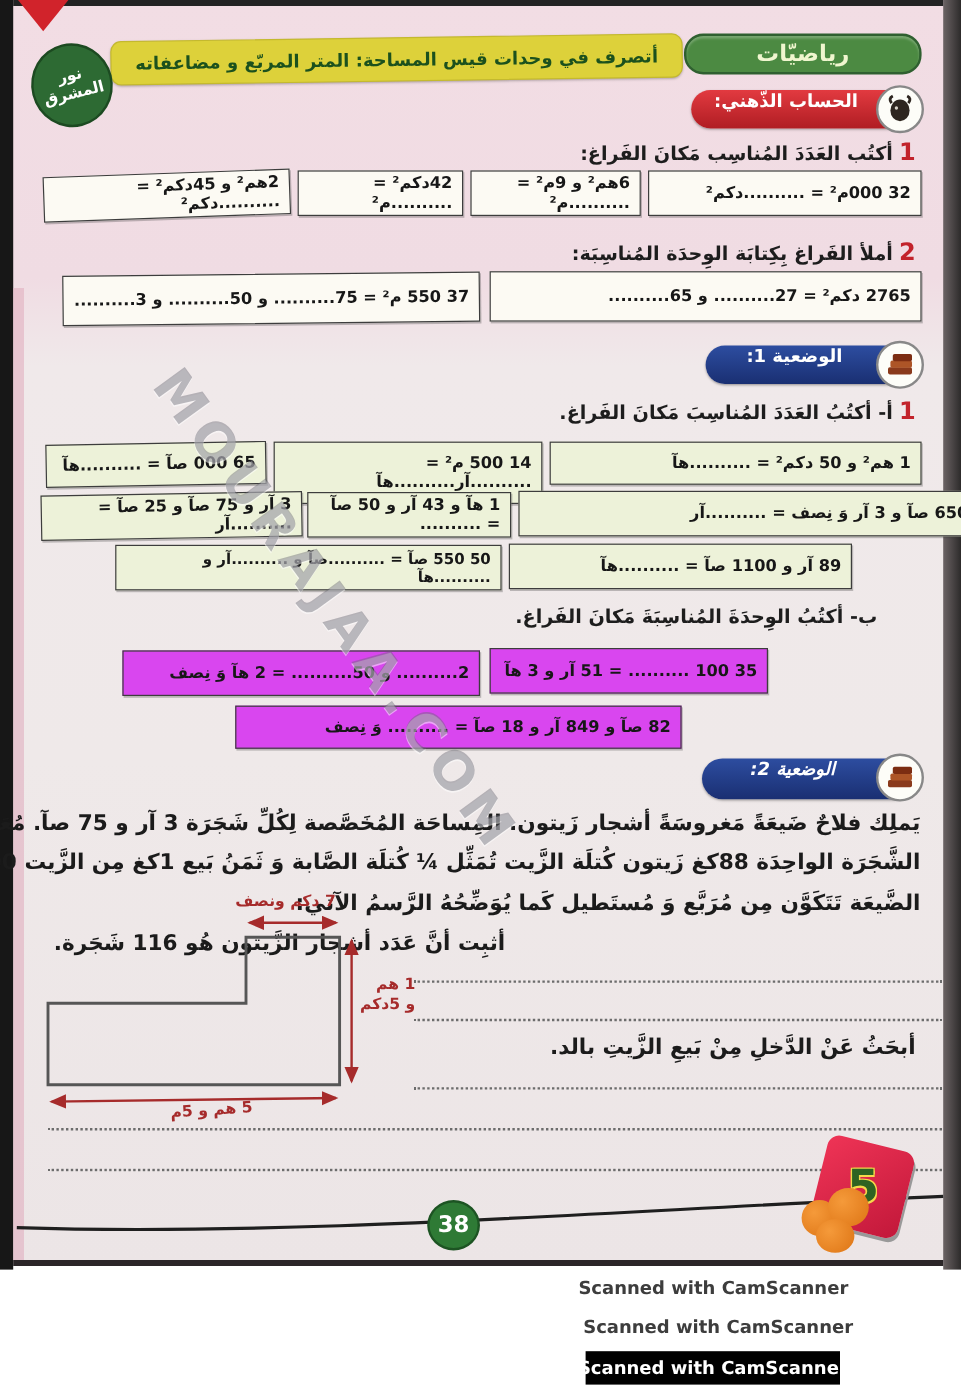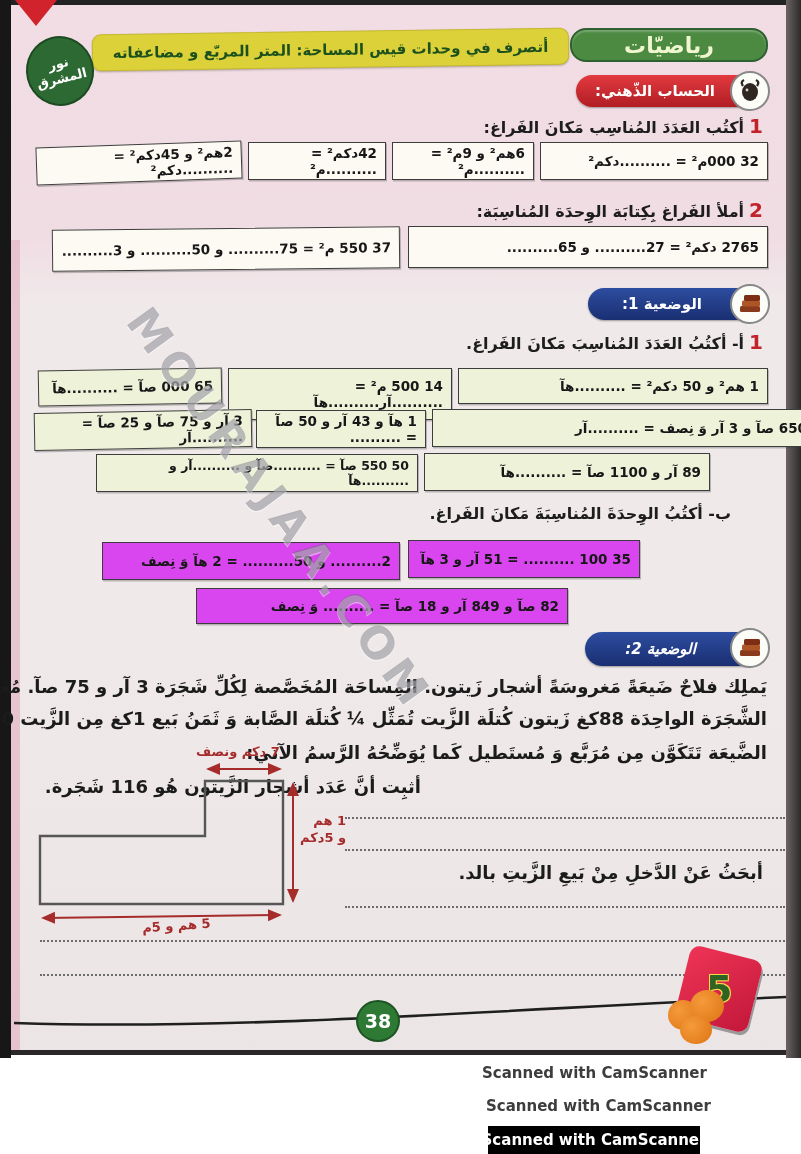--- a/index.html
+++ b/index.html
@@ -16,33 +16,33 @@
   .edge-top { left:11px; top:0; width:775px; height:5px; background:#232323; }
   .edge-bottom { left:11px; top:1050px; width:775px; height:5px; background:#2b2628; }
   .pink-streak { left:11px; top:240px; width:9px; height:810px; background:#e3b7c4; opacity:.7; }
   .corner-triangle { left:15px; top:0; width:0; height:0;
     border-left:21px solid transparent; border-right:21px solid transparent;
     border-top:26px solid #d1232b; }
 
   
   .subject-box { left:570px; top:28px; width:198px; height:34px; background:#4c8a42;
     border:2px solid #2f6030; border-radius:16px; color:#f0f6cf; font-weight:bold;
-    font-size:22px; display:flex; align-items:center; justify-content:center;
+    font-size:19px; display:flex; align-items:center; justify-content:center;
     box-shadow:inset 0 2px 2px rgba(255,255,255,.25); }
   .title-banner { left:92px; top:31px; width:477px; height:37px; background:#ddd13a;
     border-radius:9px; transform:rotate(-.8deg); color:#1c511d; font-weight:bold;
     font-size:15px; display:flex; align-items:center; justify-content:center;
     direction:rtl; border:1px solid #c4b92e; box-shadow:0 1px 2px rgba(0,0,0,.25); }
   .logo-circle { left:26px; top:36px; width:68px; height:70px; background:#2d6a33;
     border:2px solid #1c4a21; border-radius:50%; color:#fff; font-weight:bold;
     font-size:13px; display:flex; flex-direction:column; align-items:center;
     justify-content:center; transform:rotate(-14deg); line-height:15px; direction:rtl; }
 
   
-  .badge { color:#fff; font-weight:bold; font-size:15px; display:flex; align-items:center;
+  .badge { color:#fff; font-weight:bold; font-size:15px; display:flex; align-items:flex-start;
     justify-content:center; direction:rtl; border-radius:17px;
     box-shadow:0 1px 2px rgba(0,0,0,.35); }
   .badge-red { left:576px; top:75px; width:188px; height:32px;
     background:linear-gradient(180deg,#e23a40,#b01d23); padding-right:30px; }
   .badge-blue1 { left:588px; top:288px; width:176px; height:32px;
     background:linear-gradient(180deg,#2d4da0,#1a2f72); padding-right:28px; }
   .badge-blue2 { left:585px; top:632px; width:179px; height:34px;
     background:linear-gradient(180deg,#2d4da0,#1a2f72); padding-right:28px;font-style:italic; }
   .badge-icon { position:absolute; right:-6px; top:-4px; width:40px; height:40px;
     background:#fdfdf8; border:2px solid #888; border-radius:50%;

